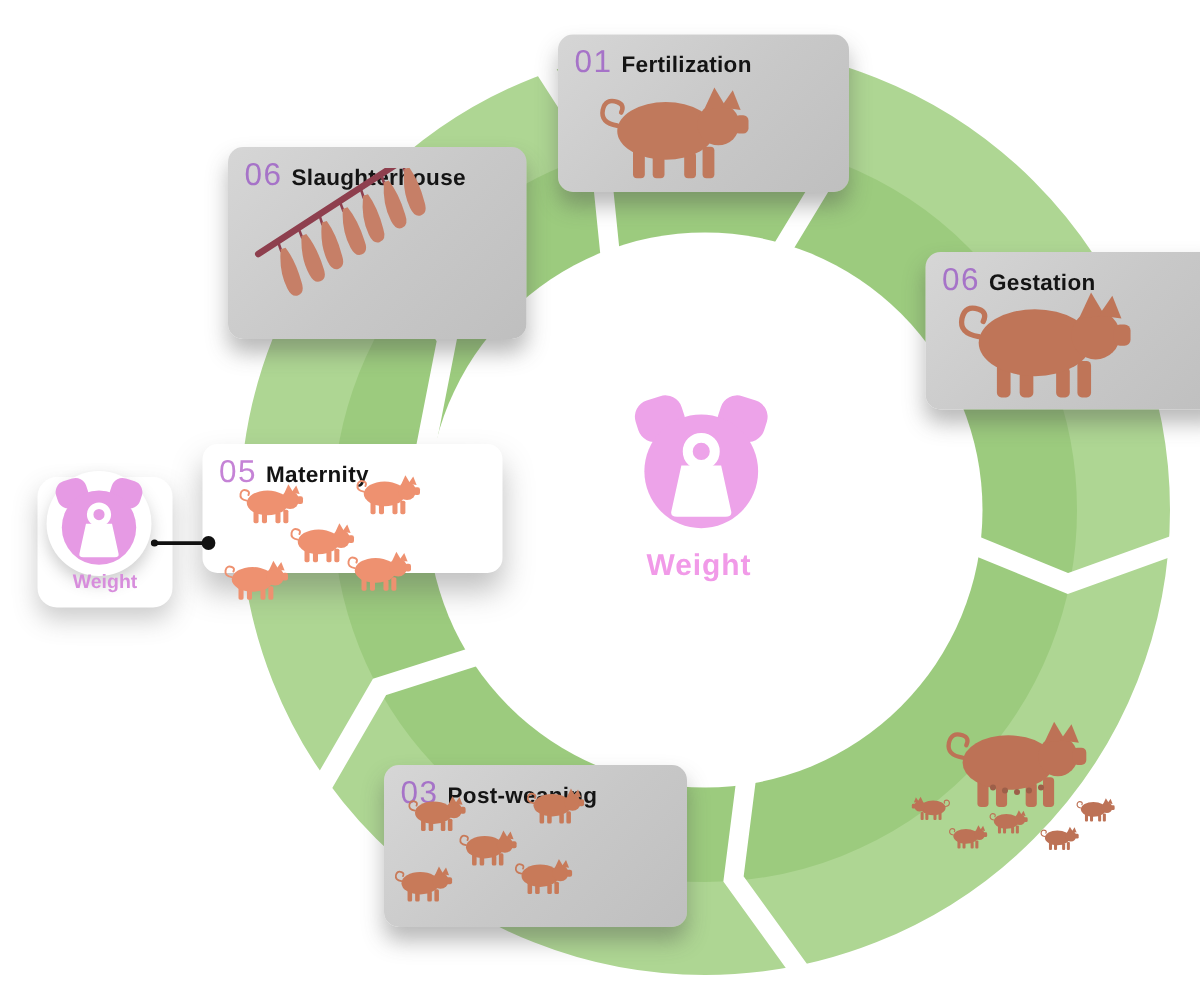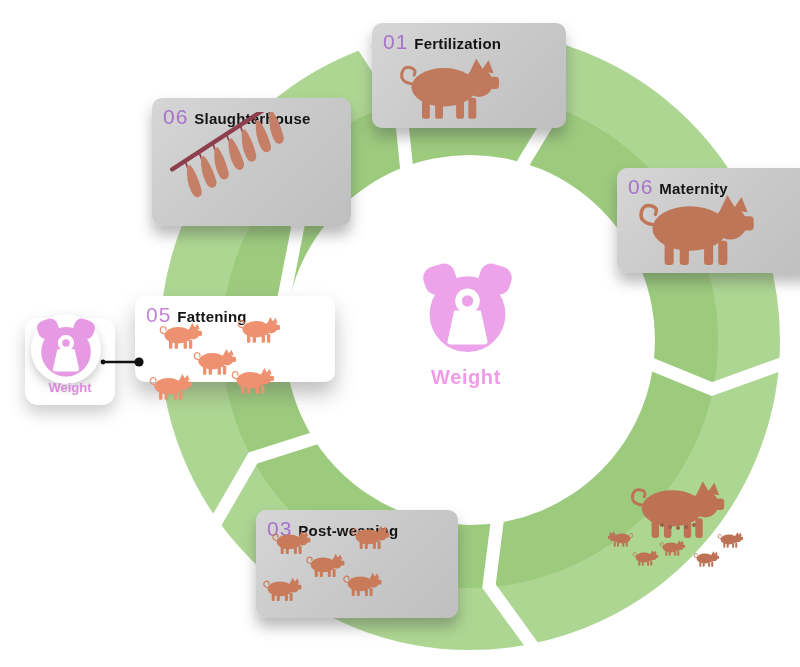--- a/index.html
+++ b/index.html
@@ -106,36 +106,36 @@
   <div class="card" style="left:372px;top:23px;width:156px;height:105px;">
     <div class="card-head">
         <span class="num">01</span>
         <span class="lbl">Fertilization</span>
       </div>
   </div>
 
   <div class="card" style="left:617px;top:168px;width:161px;height:105px;">
     <div class="card-head">
         <span class="num">06</span>
-        <span class="lbl">Maternity</span>
+        <span class="lbl">Gestation</span>
       </div>
   </div>
 
 
   <div class="card" style="left:256px;top:510px;width:164px;height:108px;">
     <div class="card-head">
         <span class="num">03</span>
         <span class="lbl">Post-weaning</span>
       </div>
   </div>
 
   <div class="card white" style="left:135px;top:296px;width:162px;height:86px;">
     <div class="card-head">
         <span class="num pink">05</span>
-        <span class="lbl">Fattening</span>
+        <span class="lbl">Maternity</span>
       </div>
   </div>
 
   <div class="card" style="left:152px;top:98px;width:161px;height:128px;">
     <div class="card-head">
         <span class="num">06</span>
         <span class="lbl">Slaughterhouse</span>
       </div>
   </div>
 

